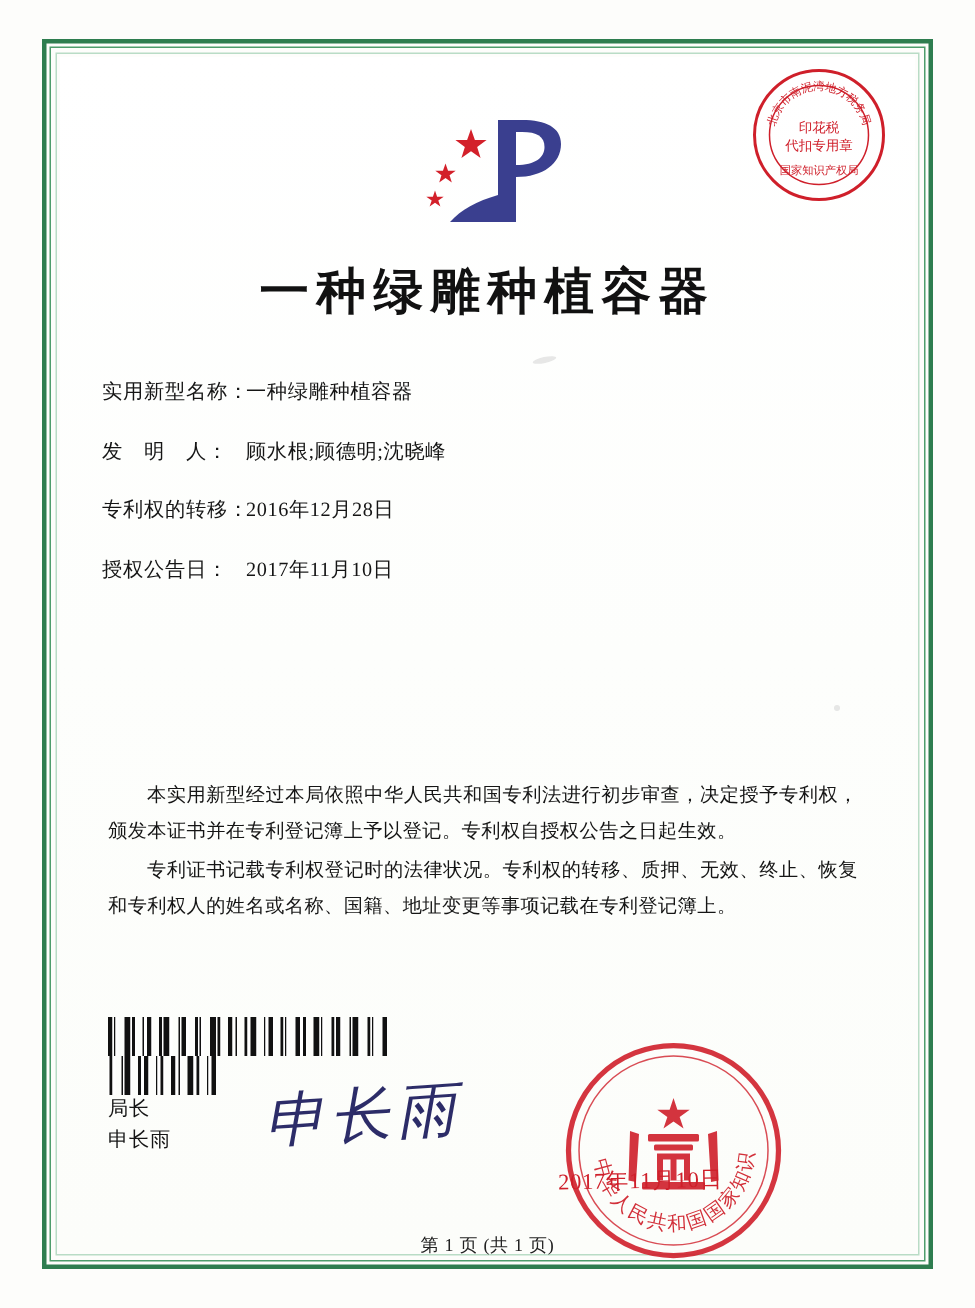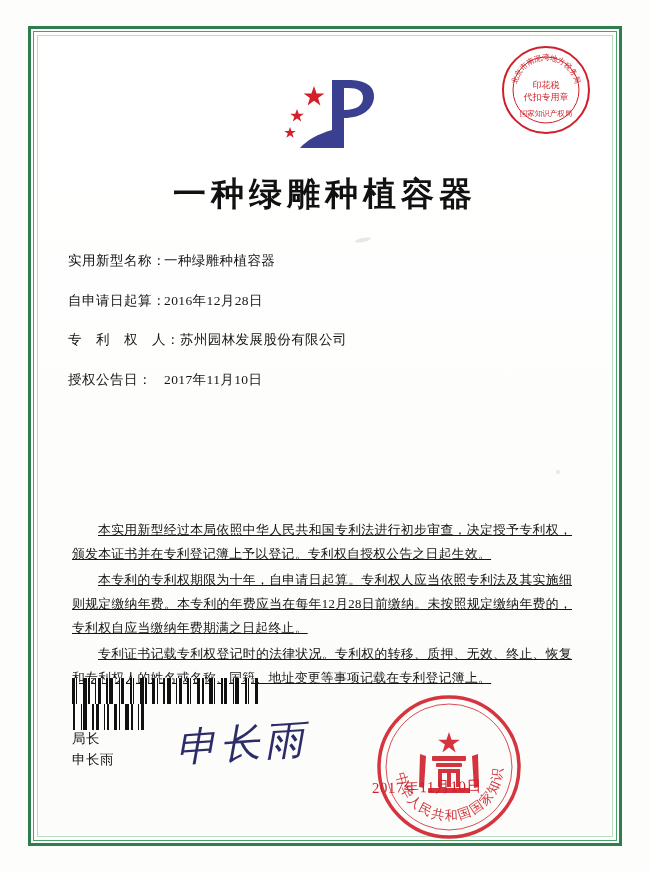--- a/index.html
+++ b/index.html
@@ -127,21 +127,20 @@
     width: 500px;
     font-size: 12.8px;
     line-height: 24px;
     color: #151515;
     text-align: justify;
   }
   .body-text p {
     margin: 0 0 2px 0;
     text-indent: 26px;
     letter-spacing: 0.3px;
-    text-decoration: underline;
   }
 
   
   .barcode {
     position: absolute;
     left: 72px;
     top: 678px;
     width: 186px;
     height: 26px;
   }
@@ -261,36 +260,35 @@
   </div>
 
   <div class="doc-title">一种绿雕种植容器</div>
 
   <div class="fields">
     <div class="field-row">
       <div class="field-label">实用新型名称：</div>
       <div class="field-value">一种绿雕种植容器</div>
     </div>
     <div class="field-row">
-      <div class="field-label">自申请日起算：</div>
-      <div class="field-value">2016年12月28日</div>
+      <div class="field-label">发　明　人：</div>
+      <div class="field-value">顾水根;顾德明;沈晓峰</div>
     </div>
     <div class="field-row">
-      <div class="field-label" style="flex:0 0 112px;width:112px;">专　利　权　人：</div>
-      <div class="field-value">苏州园林发展股份有限公司</div>
+      <div class="field-label">专利权的转移：</div>
+      <div class="field-value">2016年12月28日</div>
     </div>
     <div class="field-row">
       <div class="field-label">授权公告日：</div>
       <div class="field-value">2017年11月10日</div>
     </div>
   </div>
 
   <div class="body-text">
     <p>本实用新型经过本局依照中华人民共和国专利法进行初步审查，决定授予专利权，颁发本证书并在专利登记簿上予以登记。专利权自授权公告之日起生效。</p>
-    <p>本专利的专利权期限为十年，自申请日起算。专利权人应当依照专利法及其实施细则规定缴纳年费。本专利的年费应当在每年12月28日前缴纳。未按照规定缴纳年费的，专利权自应当缴纳年费期满之日起终止。</p>
     <p>专利证书记载专利权登记时的法律状况。专利权的转移、质押、无效、终止、恢复和专利权人的姓名或名称、国籍、地址变更等事项记载在专利登记簿上。</p>
   </div>
 
   <div class="barcode">
     <i style="width:3px"></i><i style="width:1px;background:#fff"></i><i style="width:1px"></i><i style="width:2px;background:#fff"></i>
     <i style="width:4px"></i><i style="width:1px;background:#fff"></i><i style="width:2px"></i><i style="width:1px;background:#fff"></i>
     <i style="width:1px"></i><i style="width:2px;background:#fff"></i><i style="width:3px"></i><i style="width:1px;background:#fff"></i>
     <i style="width:2px"></i><i style="width:1px;background:#fff"></i><i style="width:4px"></i><i style="width:2px;background:#fff"></i>
     <i style="width:1px"></i><i style="width:1px;background:#fff"></i><i style="width:3px"></i><i style="width:2px;background:#fff"></i>
     <i style="width:2px"></i><i style="width:1px;background:#fff"></i><i style="width:1px"></i><i style="width:2px;background:#fff"></i>
@@ -339,14 +337,15 @@
         <rect x="68" y="81" width="5" height="14" fill="#fdfdfb"></rect>
         <rect x="77" y="81" width="5" height="14" fill="#fdfdfb"></rect>
         <rect x="54" y="96" width="42" height="5" rx="1"></rect>
         <polygon points="46,62 52,64 50,96 45,95"></polygon>
         <polygon points="104,62 98,64 100,96 105,95"></polygon>
       </g>
     </svg>
   </div>
   <div class="issue-date-stamp">2017年11月10日</div>
 
+  <div class="footer">第 1 页 (共 1 页)</div>
 
 </div>
 
 </body></html>

